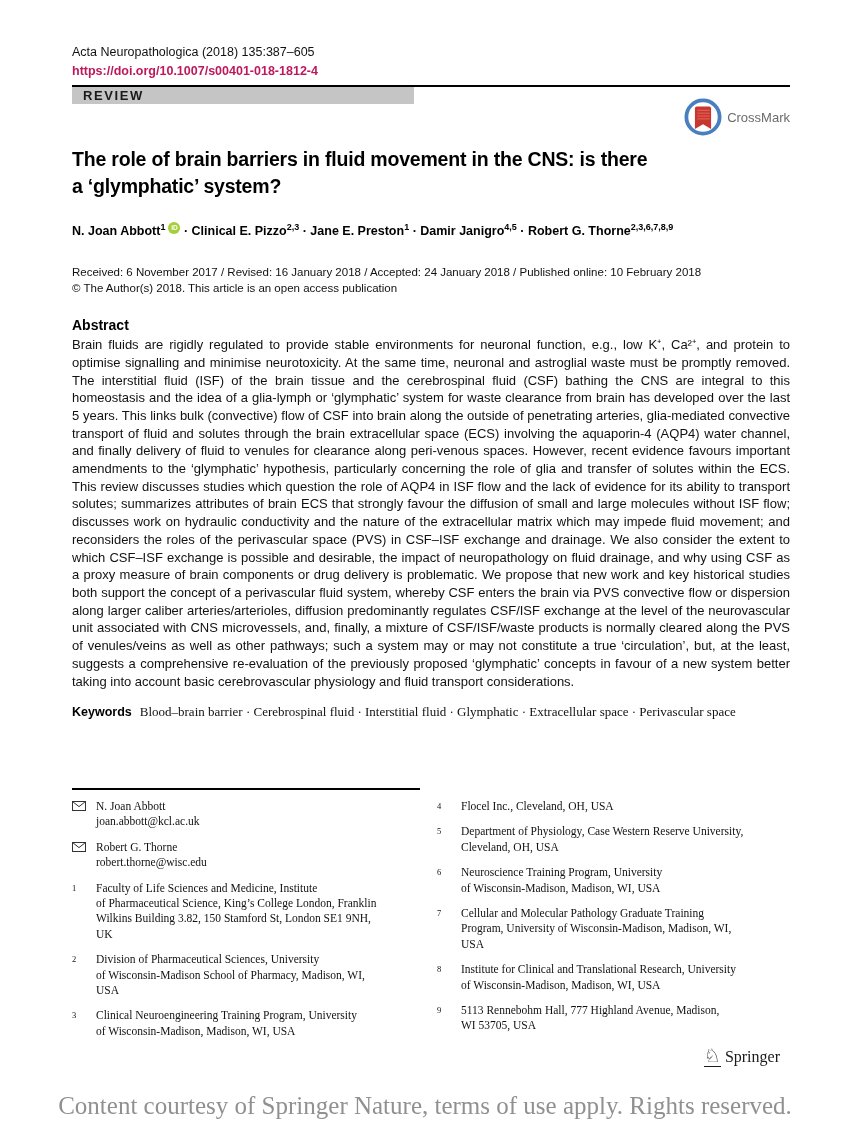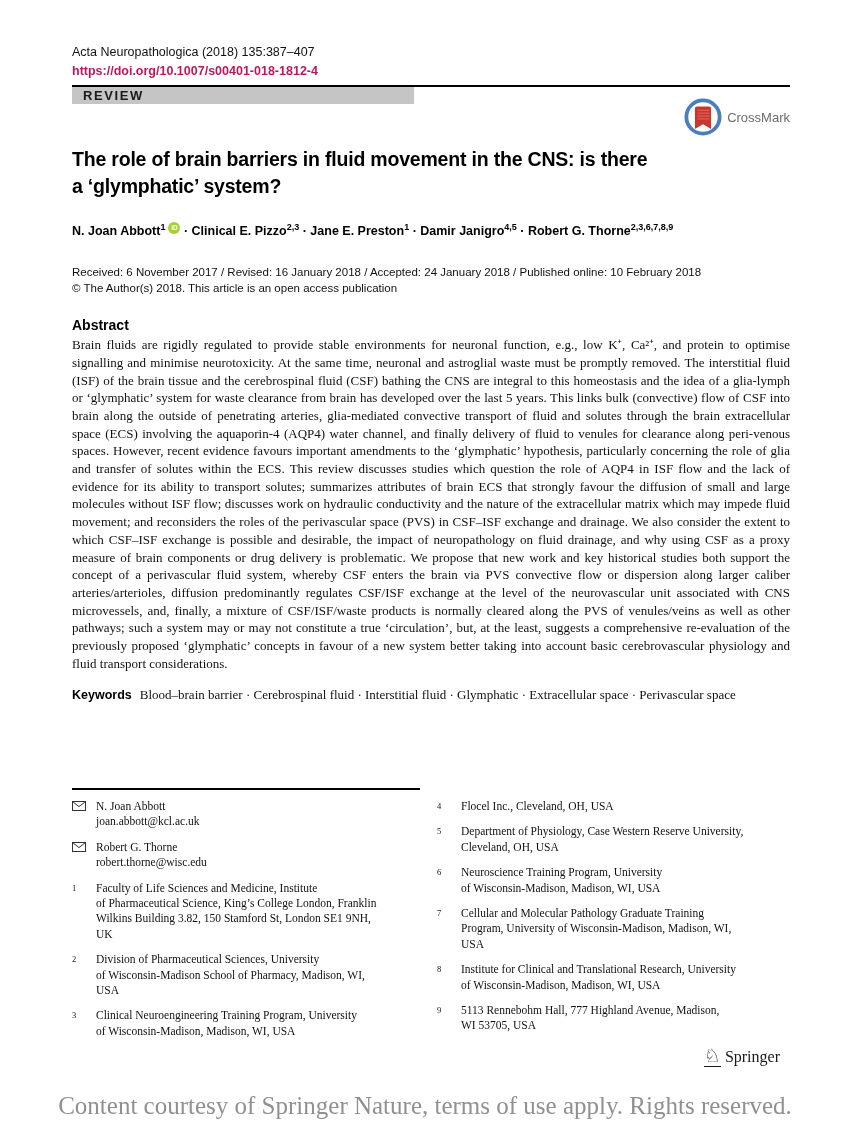--- a/index.html
+++ b/index.html
@@ -26,21 +26,21 @@
            color:#000;white-space:pre-line;}
   .authors{margin-top:22px;font-size:12.5px;font-weight:bold;color:#000;}
   .authors sup{font-size:9px;font-weight:bold;}
   .authors .sep{font-weight:bold;}
   .orcid{display:inline-block;width:12px;height:12px;margin-left:3px;border-radius:50%;
          background:#a6ce39;color:#fff;font-size:6.5px;font-weight:bold;text-align:center;
          line-height:12px;vertical-align:super;cursor:pointer;}
   .history{margin-top:27px;font-size:11.5px;line-height:15.5px;color:#111;}
   .copyright{font-size:11.5px;line-height:15.5px;color:#111;}
   h2.abshead{margin:21px 0 3px 0;font-size:14px;font-weight:bold;color:#000;}
-  p.abstract{margin:0;font-family:Liberation Serif, serif;font-size:13px;line-height:17.7px;
+  p.abstract{margin:0;font-family:Liberation Sans, sans-serif;font-size:13px;line-height:17.7px;
              text-align:justify;color:#111;}
   p.keywords{margin:13px 0 0 0;font-family:"Liberation Serif",serif;font-size:13px;line-height:17.5px;color:#111;}
   p.keywords .kwlabel{font-family:"Liberation Sans",sans-serif;font-size:12.5px;font-weight:bold;
                       color:#000;margin-right:8px;margin-top:32px;}
 
   
   .fnrule{position:absolute;left:72px;top:788px;width:348px;height:1.5px;background:#000;}
   .footnotes{position:absolute;left:72px;top:799px;width:718px;display:flex;}
   .fncol{font-family:"Liberation Serif",serif;font-size:11.5px;line-height:15.4px;color:#111;}
   .fncol.left{width:352px;margin-right:13px;}
@@ -57,21 +57,21 @@
   .knight{font-size:19px;line-height:19px;border-bottom:1.5px solid #1a1a1a;padding-bottom:1px;}
   .pagefooter{position:absolute;left:0;top:1092px;width:100%;text-align:center;
               font-family:"Liberation Serif",serif;font-size:25px;color:#909090;}
 </style>
 </head>
 <body>
 
 <div class="page">
 
   <div class="hdr">
-    <div class="jline">Acta Neuropathologica (2018) 135:387–407</div>
+    <div class="jline">Acta Neuropathologica (2018) 135:387–605</div>
     <a class="doi" href="#">https://doi.org/10.1007/s00401-018-1812-4</a>
   </div>
 
   <div class="toprule"></div>
   <div class="reviewbar">
     <span>REVIEW</span>
   </div>
 
   <div class="crossmark">
     <svg width="38" height="38" viewBox="0 0 40 40">

